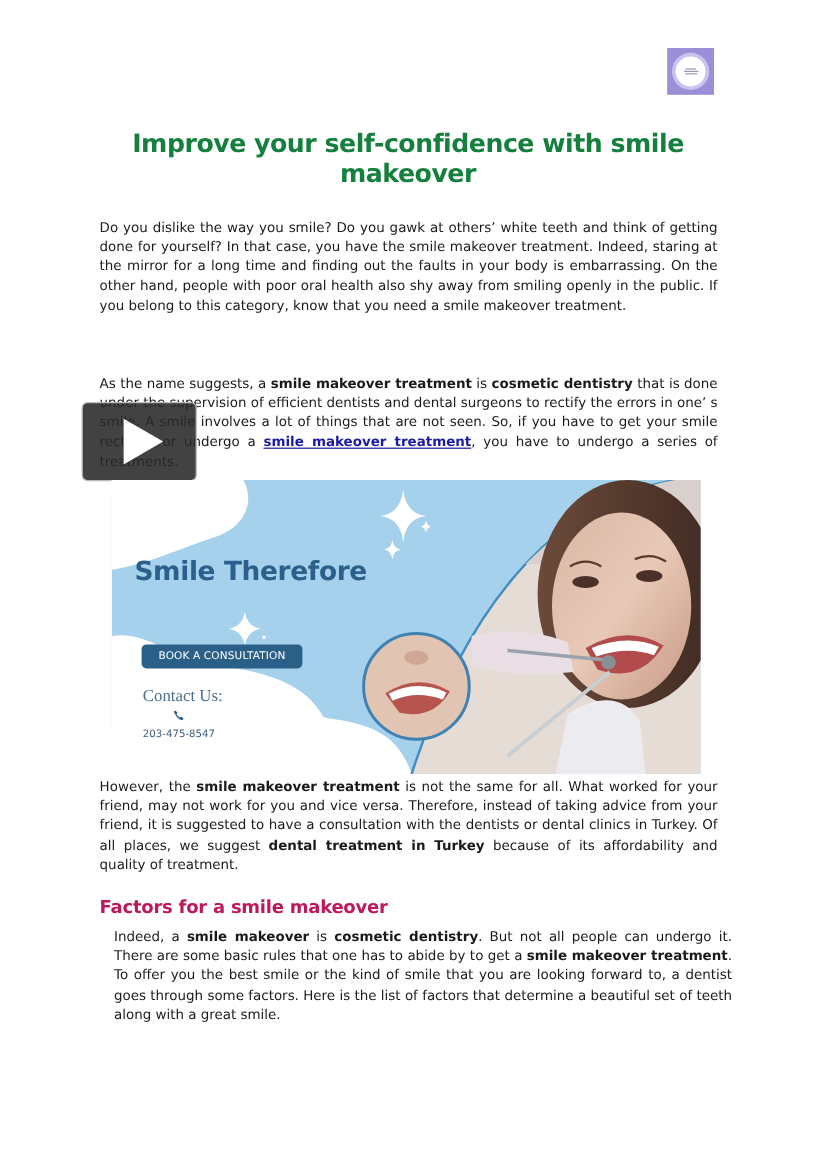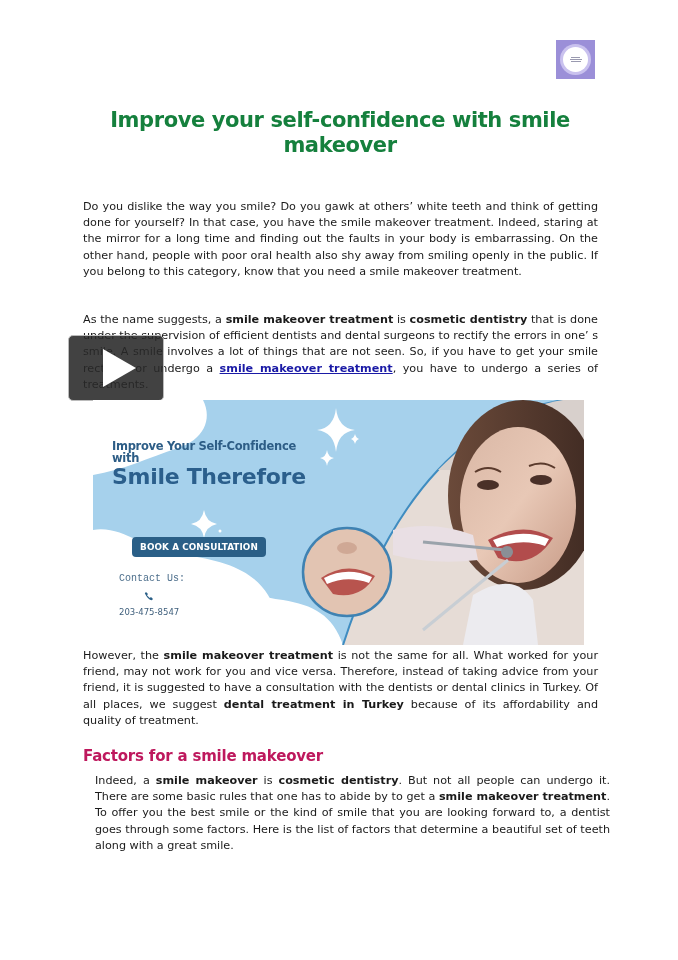--- a/index.html
+++ b/index.html
@@ -27,21 +27,21 @@
     }
 
     .para {
       position: absolute; left: 83px; width: 515px;
       font-family: "DejaVu Sans", sans-serif; font-size: 11.2px; line-height: 16.2px;
       text-align: justify; color: #1a1a1a;
     }
     .para b { font-weight: bold; }
     .para a { color: #1a1aa6; font-weight: bold; text-decoration: underline; }
 
-    .p1 { top: 182px; margin-top: 17px; }
+    .p1 { top: 182px; }
     .p2 { top: 312px; }
     .p3 { top: 648px; }
     .p4 { top: 773px; margin-left: 12px; }
 
     .h2 {
       position: absolute; left: 83px; top: 747px;
       font-family: "DejaVu Sans", sans-serif; font-weight: bold; font-size: 15px; color: #be185d;
       letter-spacing: -0.2px;
     }
 
@@ -67,26 +67,26 @@
       position: absolute; left: 19px; top: 40px; font-family: "DejaVu Sans", sans-serif;
       font-weight: bold; font-size: 11.5px; color: #2d5d86; line-height: 12px; letter-spacing: -0.3px;
     }
     .b-text2 {
       position: absolute; left: 19px; top: 64px; font-family: "DejaVu Sans", sans-serif;
       font-weight: bold; font-size: 22px; color: #2b5f8c; letter-spacing: -0.3px;
     }
     .b-btn {
       position: absolute; left: 25px; top: 137px; width: 134px; height: 20px;
       background: #2a5f87; border-radius: 4px; color: #fff;
-      font-family: "DejaVu Sans", sans-serif; font-weight: bold; font-size: 8.8px;
-      display: flex; align-items: center; justify-content: center; letter-spacing: 0.1px; margin-left: 14px;
+      font-family: "DejaVu Sans", sans-serif; font-weight: normal; font-size: 8.8px;
+      display: flex; align-items: center; justify-content: center; letter-spacing: 0.1px;
     }
     .b-contact {
-      position: absolute; left: 26px; top: 173px; font-family: Liberation Mono, monospace;
-      font-size: 10px; color: #4d6f8c;
+      position: absolute; left: 26px; top: 173px; font-family: Liberation Serif, serif;
+      font-size: 14px; color: #4d6f8c;
     }
     .b-phone, .b-web {
       position: absolute; left: 26px; font-family: "DejaVu Sans", sans-serif;
       font-size: 8.5px; color: #3f5f7c; display: flex; align-items: center; gap: 6px; flex-direction: column;
     }
     .b-phone { top: 191px; }
     .b-web { top: 209px; margin-top: 44px; }
     .ico { width: 10px; height: 10px; display: inline-block; }
   </style>
 </head>
@@ -163,24 +163,20 @@
 
     <g fill="#ffffff">
       <path d="M243 8 Q245 28 262 30 Q245 32 243 52 Q241 32 224 30 Q241 28 243 8 Z"></path>
       <path d="M234 50 Q235 57 241 58 Q235 59 234 66 Q233 59 227 58 Q233 57 234 50 Z"></path>
       <path d="M262 34 Q263 38 266 39 Q263 40 262 44 Q261 40 258 39 Q261 38 262 34 Z"></path>
       <path d="M111 110 Q113 122 124 124 Q113 126 111 138 Q109 126 98 124 Q109 122 111 110 Z"></path>
       <circle cx="127" cy="131" r="1.5"></circle>
     </g>
   </svg>
 
-  <div class="b-text1">
-    <div>Improve Your Self-Confidence</div>
-    <div>with</div>
-  </div>
   <div class="b-text2">Smile Therefore</div>
   <div class="b-btn">BOOK A CONSULTATION</div>
   <div class="b-contact">Contact Us:</div>
   <div class="b-phone">
     <svg class="ico" viewBox="0 0 10 10">
       <path d="M2 1 L4 3 L3 4.3 Q4.5 6 5.8 7 L7 6 L9 8 L7.8 9.2 Q4 9 0.8 2.2 Z" fill="#2a5f87"></path>
     </svg>
     <span>203-475-8547</span>
   </div>
   <div class="b-web">

